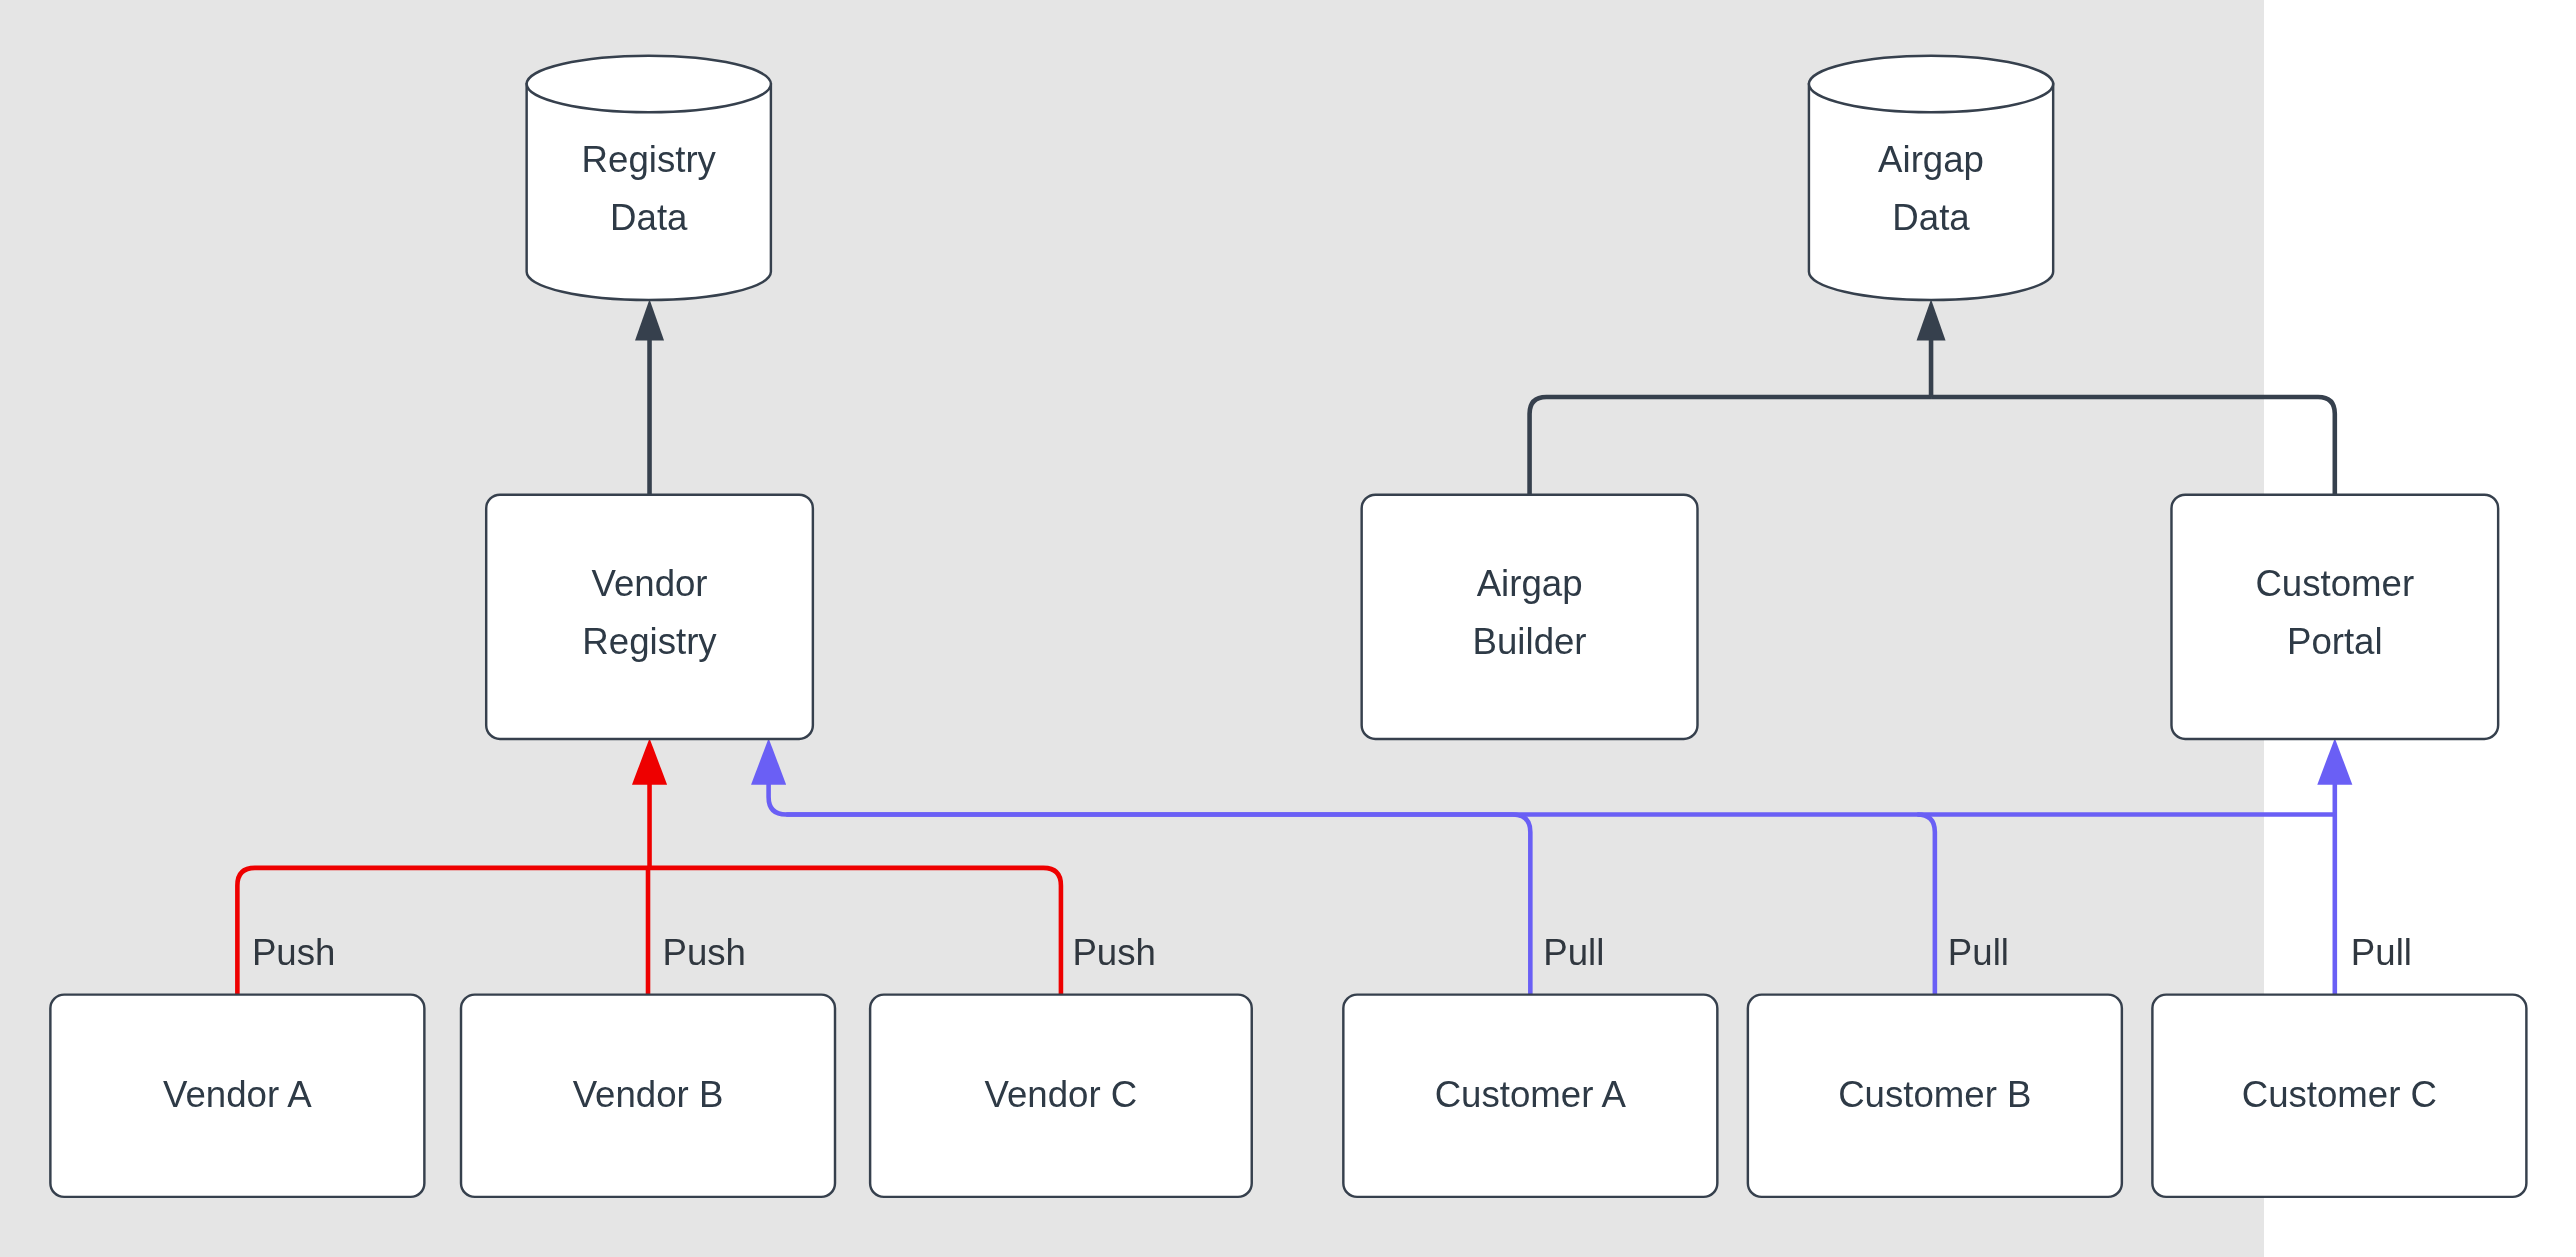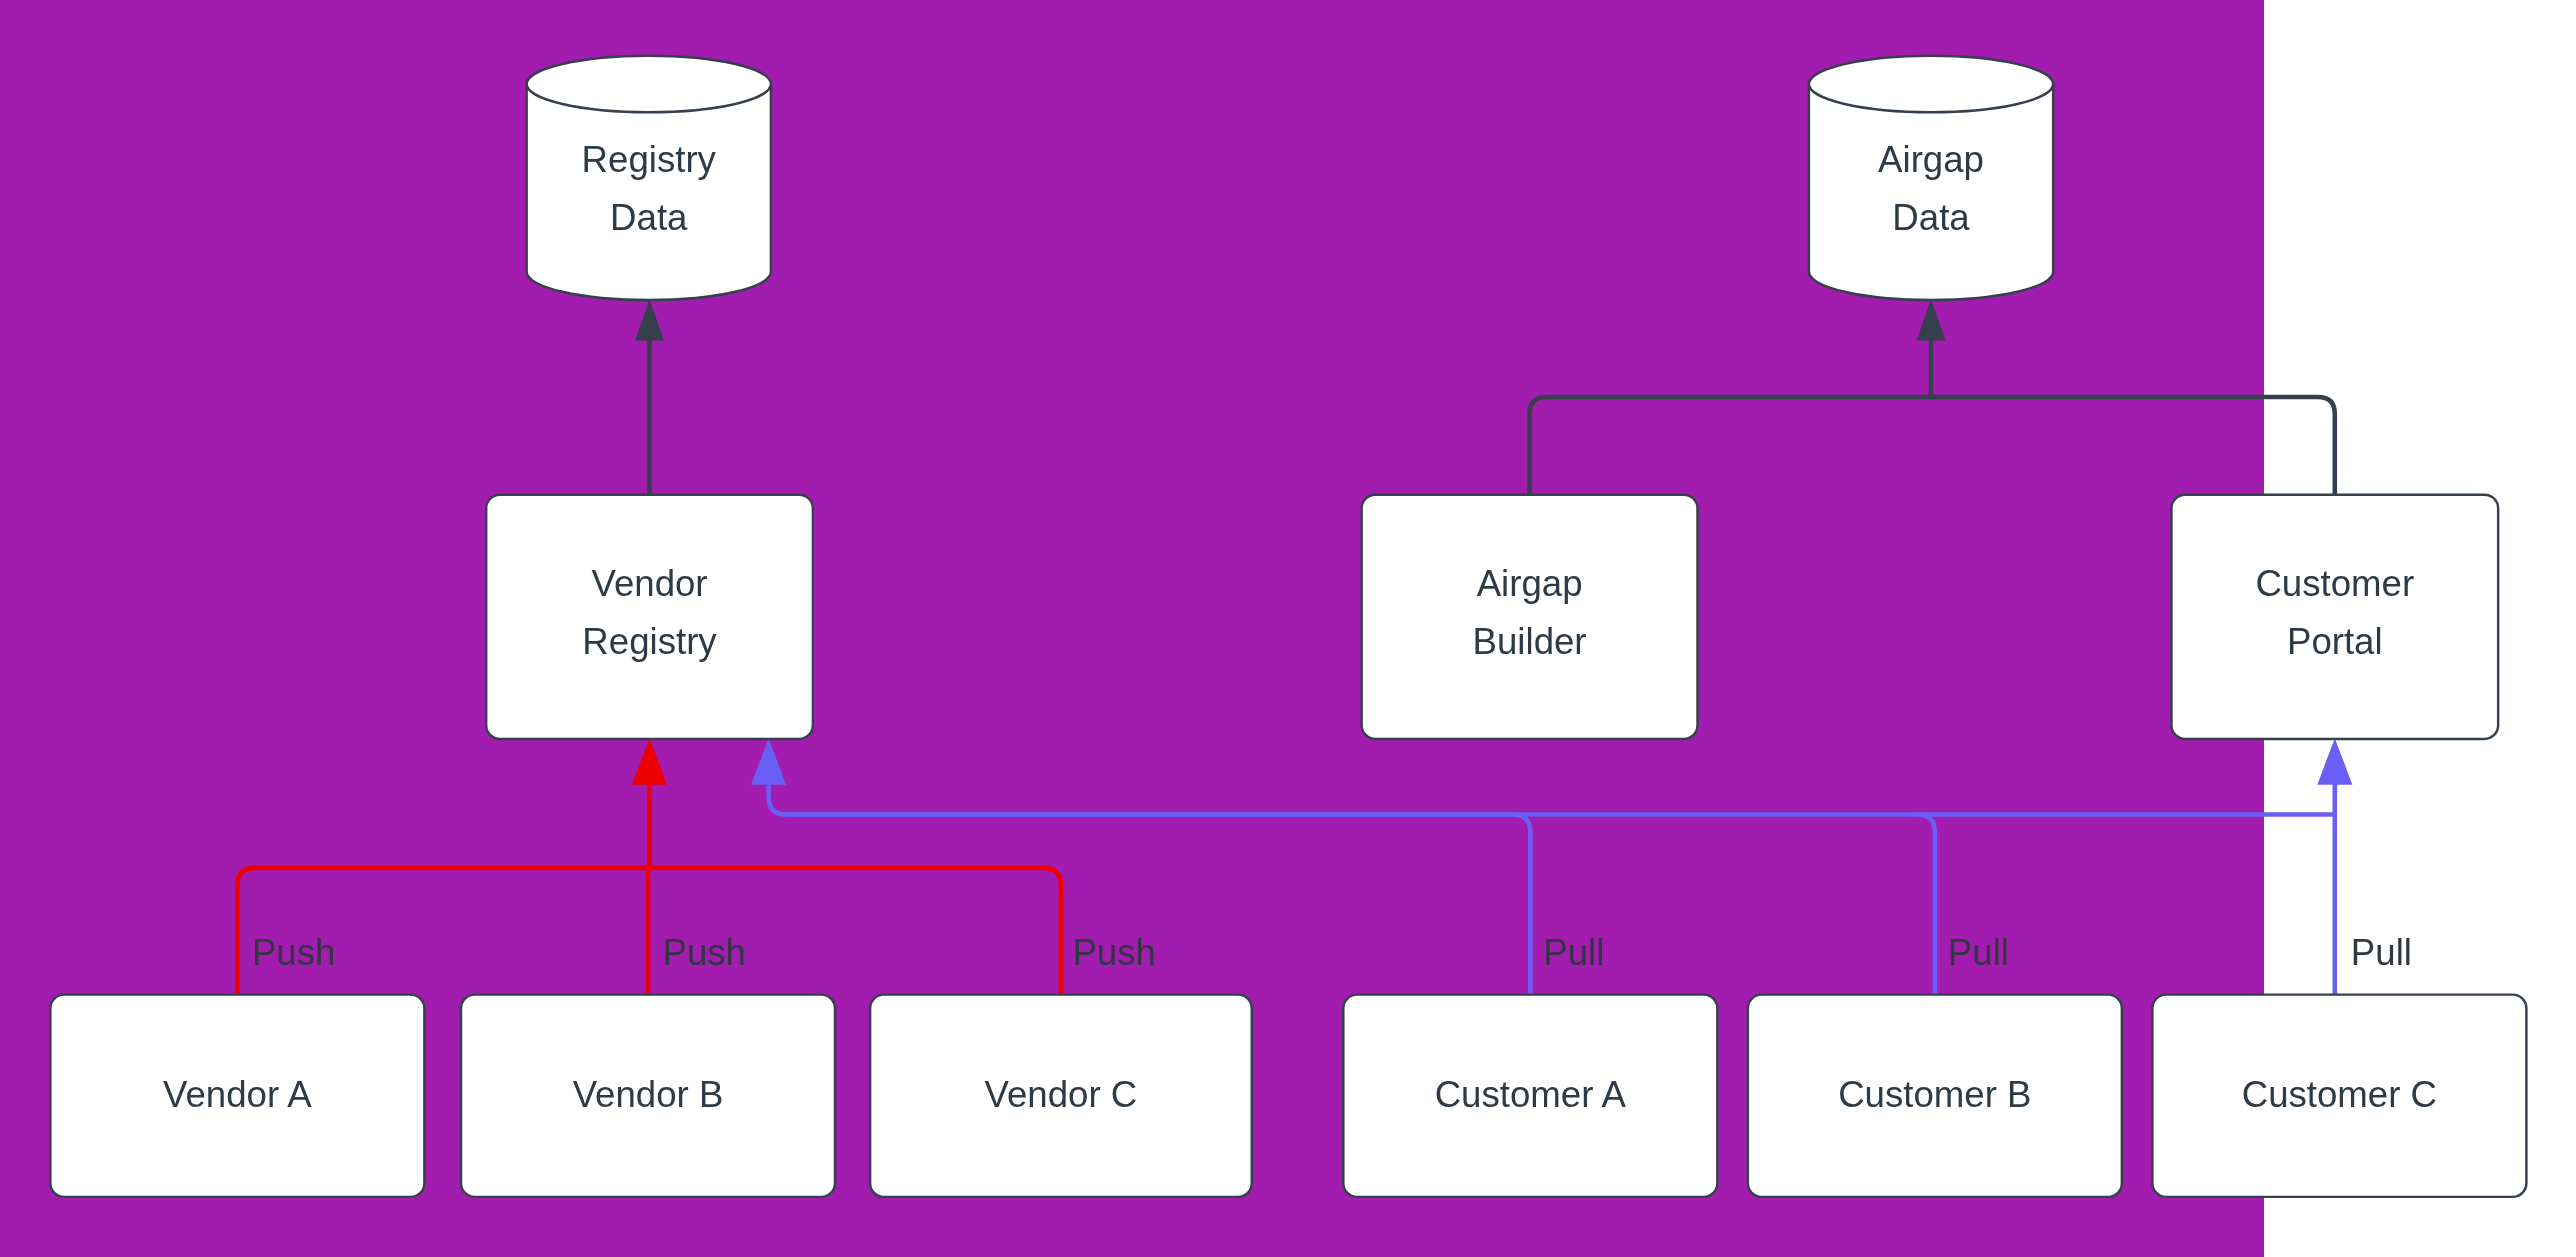--- a/index.html
+++ b/index.html
@@ -10,21 +10,21 @@
   body {
     width: 2576px;
     height: 1258px;
     overflow: hidden;
     font-family: "Liberation Sans", sans-serif;
   }
   #diagram-root {
     position: relative;
     width: 2264px;
     height: 1258px;
-    background: #a21caf;
+    background: #e5e5e5;
   }
   svg.diagram {
     display: block;
     width: 2576px;
     height: 1258px;
   }
   .node-shape {
     fill: #ffffff;
     stroke: #36404d;
     stroke-width: 3.2;

